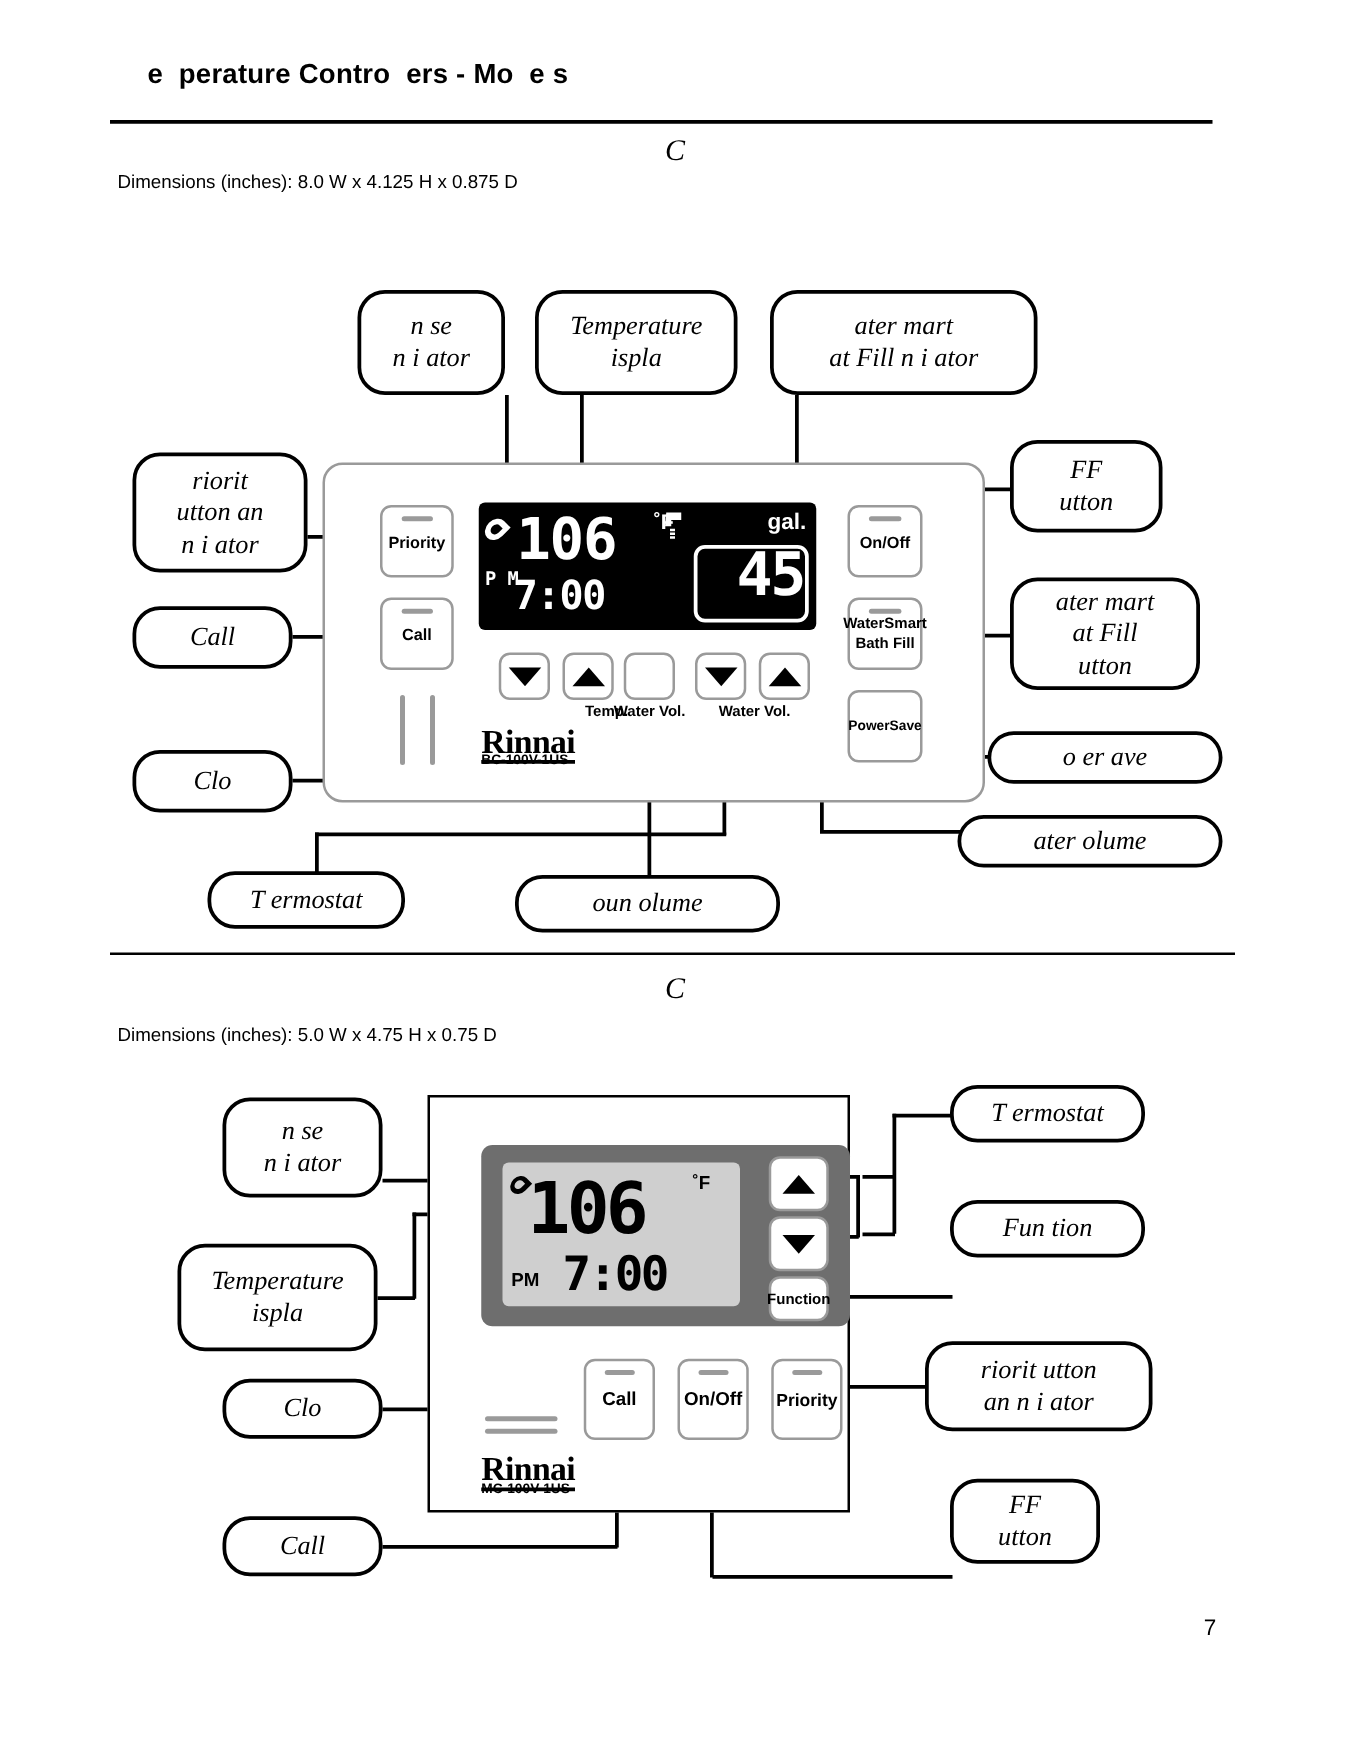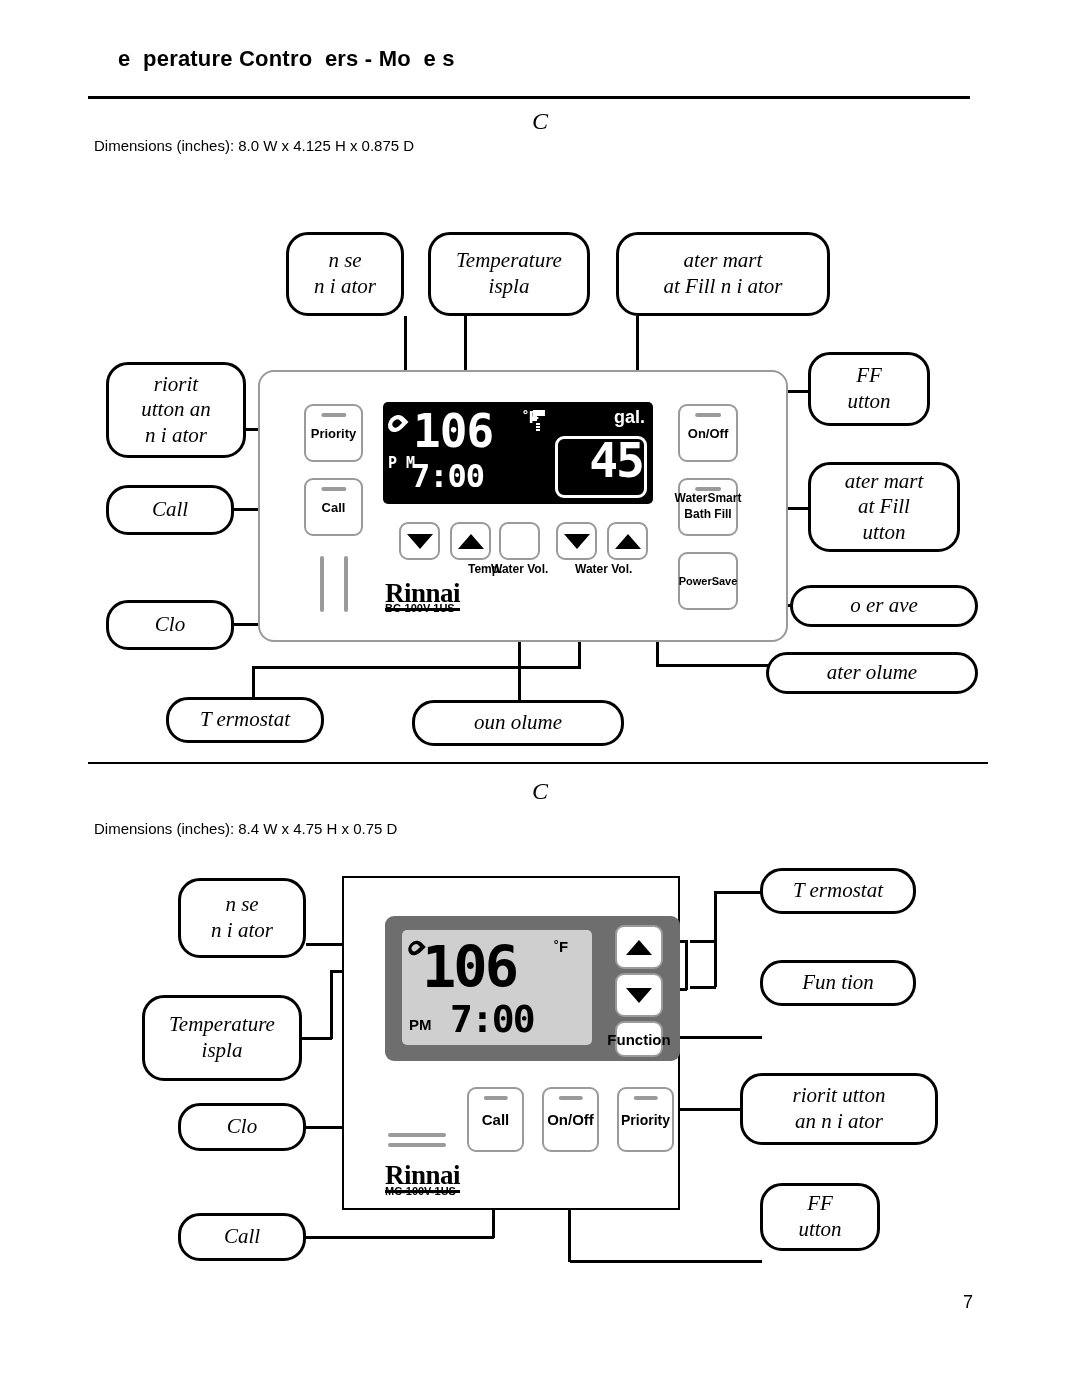--- a/index.html
+++ b/index.html
@@ -332,42 +332,42 @@
     <span class="bar"></span>
     <span>WaterSmart
 Bath Fill</span>
   </div>
   <div class="btn" style="left:678px;top:552px;width:60px;height:58px;font-size:11px;">
     <span>PowerSave</span>
   </div>
 
   <div class="divider"></div>
   <div class="model-head-2">C</div>
-  <div class="dims-2">Dimensions (inches):  8.4 W x 4.75 H x 0.75 D</div>
+  <div class="dims-2">Dimensions (inches):  5.0 W x 4.75 H x 0.75 D</div>
 
   <div class="bub" style="left:178px;top:878px;width:128px;height:80px;">n  se
 n i  ator</div>
   <div class="bub" style="left:142px;top:995px;width:160px;height:86px;">Temperature
  ispla</div>
   <div class="bub" style="left:178px;top:1103px;width:128px;height:48px;">Clo</div>
   <div class="bub" style="left:178px;top:1213px;width:128px;height:48px;">Call</div>
 
   <div class="ln lnh" style="left:306px;top:943px;width:118px;"></div>
   <div class="ln lnh" style="left:302px;top:1037px;width:30px;"></div>
   <div class="ln lnv" style="left:330px;top:970px;height:69px;"></div>
   <div class="ln lnh" style="left:330px;top:970px;width:96px;"></div>
   <div class="ln lnh" style="left:306px;top:1126px;width:52px;"></div>
   <div class="ln lnv" style="left:356px;top:1013px;height:116px;"></div>
   <div class="ln lnh" style="left:356px;top:1013px;width:52px;"></div>
   <div class="ln lnh" style="left:306px;top:1236px;width:188px;"></div>
   <div class="ln lnv" style="left:492px;top:1152px;height:86px;"></div>
 
   <div class="bub" style="left:760px;top:868px;width:156px;height:46px;">T ermostat</div>
   <div class="bub" style="left:760px;top:960px;width:156px;height:46px;">Fun tion</div>
-  <div class="bub" style="left:740px;top:1073px;width:198px;height:72px;"> riorit   utton
+  <div class="bub" style="left:740px;top:1073px;width:182px;height:72px;"> riorit   utton
  an  n i  ator</div>
   <div class="bub" style="left:760px;top:1183px;width:120px;height:68px;"> FF
  utton</div>
 
   <div class="ln lnh" style="left:690px;top:940px;width:26px;"></div>
   <div class="ln lnv" style="left:714px;top:891px;height:96px;"></div>
   <div class="ln lnh" style="left:714px;top:891px;width:48px;"></div>
   <div class="ln lnh" style="left:690px;top:986px;width:26px;"></div>
   <div class="ln lnh" style="left:663px;top:1036px;width:99px;"></div>
 
@@ -385,21 +385,21 @@
     <span class="d-ampm">PM</span>
     <span class="d-clock">7:00</span>
   </div>
 
   <div class="arrowbtn" style="left:615px;top:925px;width:48px;height:44px;">
     <span class="tri-up"></span>
   </div>
   <div class="arrowbtn" style="left:615px;top:973px;width:48px;height:44px;">
     <span class="tri-dn"></span>
   </div>
-  <div class="btn" style="left:615px;top:1021px;width:48px;height:36px;font-size:15px;">
+  <div class="btn" style="left:615px;top:1021px;width:48px;height:36px;font-size:12px;">
     <span>Function</span>
   </div>
 
   <div class="ln lnv" style="left:685px;top:940px;height:50px;"></div>
   <div class="ln lnh" style="left:663px;top:940px;width:24px;"></div>
   <div class="ln lnh" style="left:663px;top:988px;width:24px;"></div>
 
   <div class="btn" style="left:467px;top:1087px;width:57px;height:65px;font-size:15px;">
     <span class="bar"></span>
     <span>Call</span>

